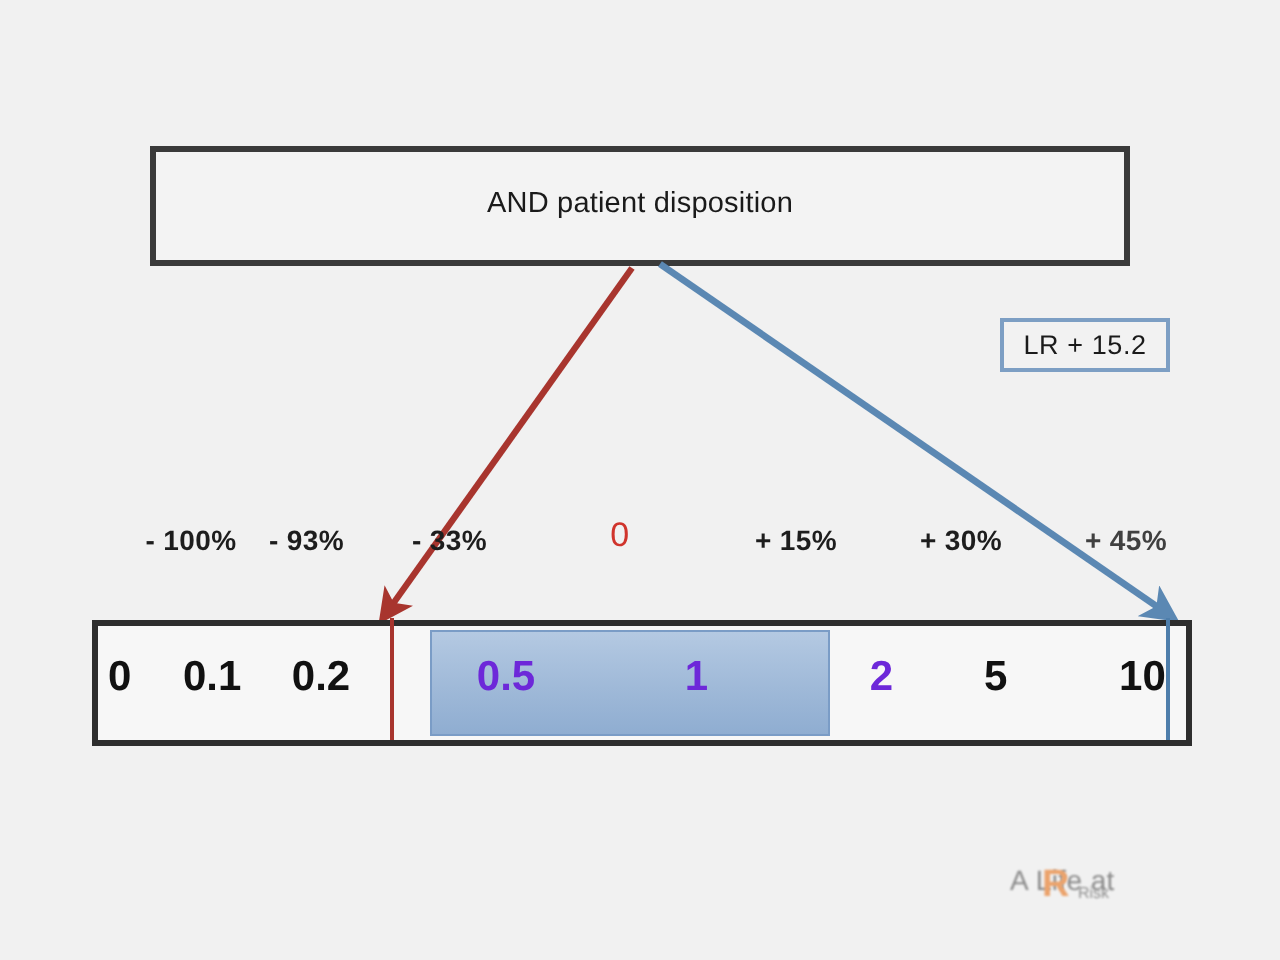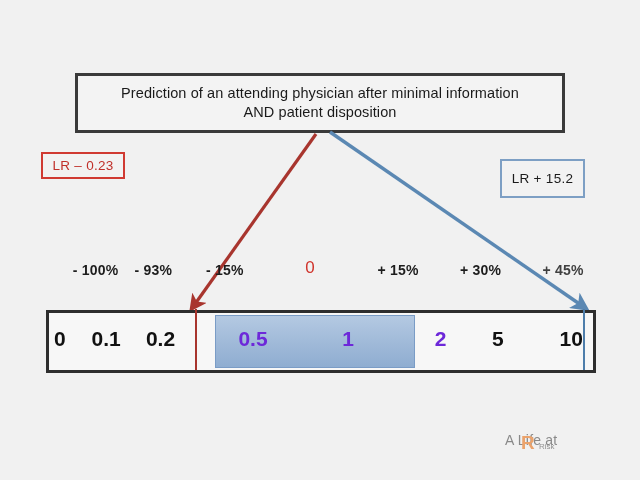--- a/index.html
+++ b/index.html
@@ -57,21 +57,21 @@
     top: 152px;
     width: 84px;
     height: 27px;
     border: 2px solid #d03a32;
     color: #c0302a;
   }
   .lr-right {
     left: 500px;
     top: 159px;
     width: 85px;
-    height: 39px;
+    height: 27px;
     border: 2px solid #7d9fc4;
     color: #1b1b1b;
   }
 
   
   .arrow-svg {
     position: absolute;
     left: 0;
     top: 0;
     width: 640px;
@@ -185,48 +185,44 @@
     filter: blur(0.5px);
     line-height: 1;
   }
 </style>
 </head>
 <body>
 
 <div id="slide">
 
   <div class="title-box">
-    <div class="title-line">Prediction of an attending physician after minimal information</div>
     <div class="title-line">AND patient disposition</div>
   </div>
 
   <svg class="arrow-svg" viewBox="0 0 640 480">
     <defs>
       <marker id="head-red" markerWidth="5.5" markerHeight="5.5" refX="2.4" refY="2.75" orient="auto">
         <path d="M0,0 L5.5,2.75 L0,5.5 L1.4,2.75 Z" fill="#a8352e"></path>
       </marker>
       <marker id="head-blue" markerWidth="5.5" markerHeight="5.5" refX="2.4" refY="2.75" orient="auto">
         <path d="M0,0 L5.5,2.75 L0,5.5 L1.4,2.75 Z" fill="#5b88b3"></path>
       </marker>
     </defs>
     <line x1="316" y1="134" x2="195" y2="304" stroke="#a8352e" stroke-width="3.2" marker-end="url(#head-red)"></line>
     <line x1="330" y1="132" x2="581" y2="305" stroke="#5b88b3" stroke-width="3.4" marker-end="url(#head-blue)"></line>
   </svg>
 
-  <div class="lr-chip lr-left">
-    <span>LR – 0.23</span>
-  </div>
   <div class="lr-chip lr-right">
     <span>LR + 15.2</span>
   </div>
 
   <div class="pct-row" id="pct-row">
       <div class="pct" style="left: 9%; color: rgb(29, 29, 29);">- 100%</div>
       <div class="pct" style="left: 19.5%; color: rgb(29, 29, 29);">- 93%</div>
-      <div class="pct" style="left: 32.5%; color: rgb(29, 29, 29);">- 15%</div>
+      <div class="pct" style="left: 32.5%; color: rgb(29, 29, 29);">- 33%</div>
       <div class="pct zero" style="left: 48%; color: rgb(208, 52, 44);">0</div>
       <div class="pct" style="left: 64%; color: rgb(29, 29, 29);">+ 15%</div>
       <div class="pct" style="left: 79%; color: rgb(29, 29, 29);">+ 30%</div>
       <div class="pct" style="left: 94%; color: #404040;">+ 45%</div>
     </div>
 
   <div class="scale-box">
     <div class="band"></div>
     <div class="tick-line tick-red"></div>
     <div class="tick-line tick-blue"></div>

